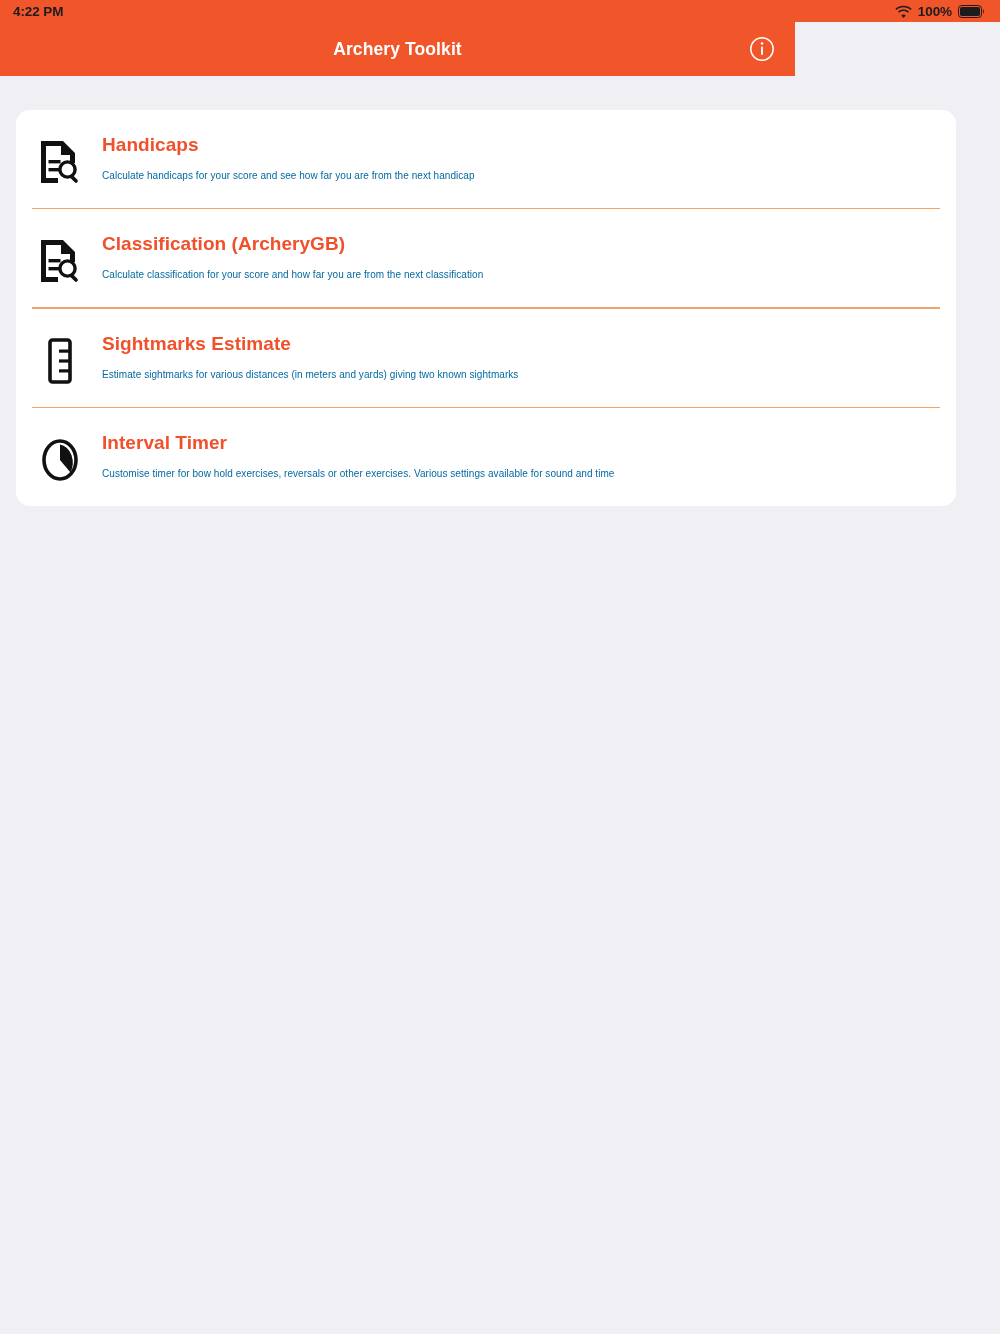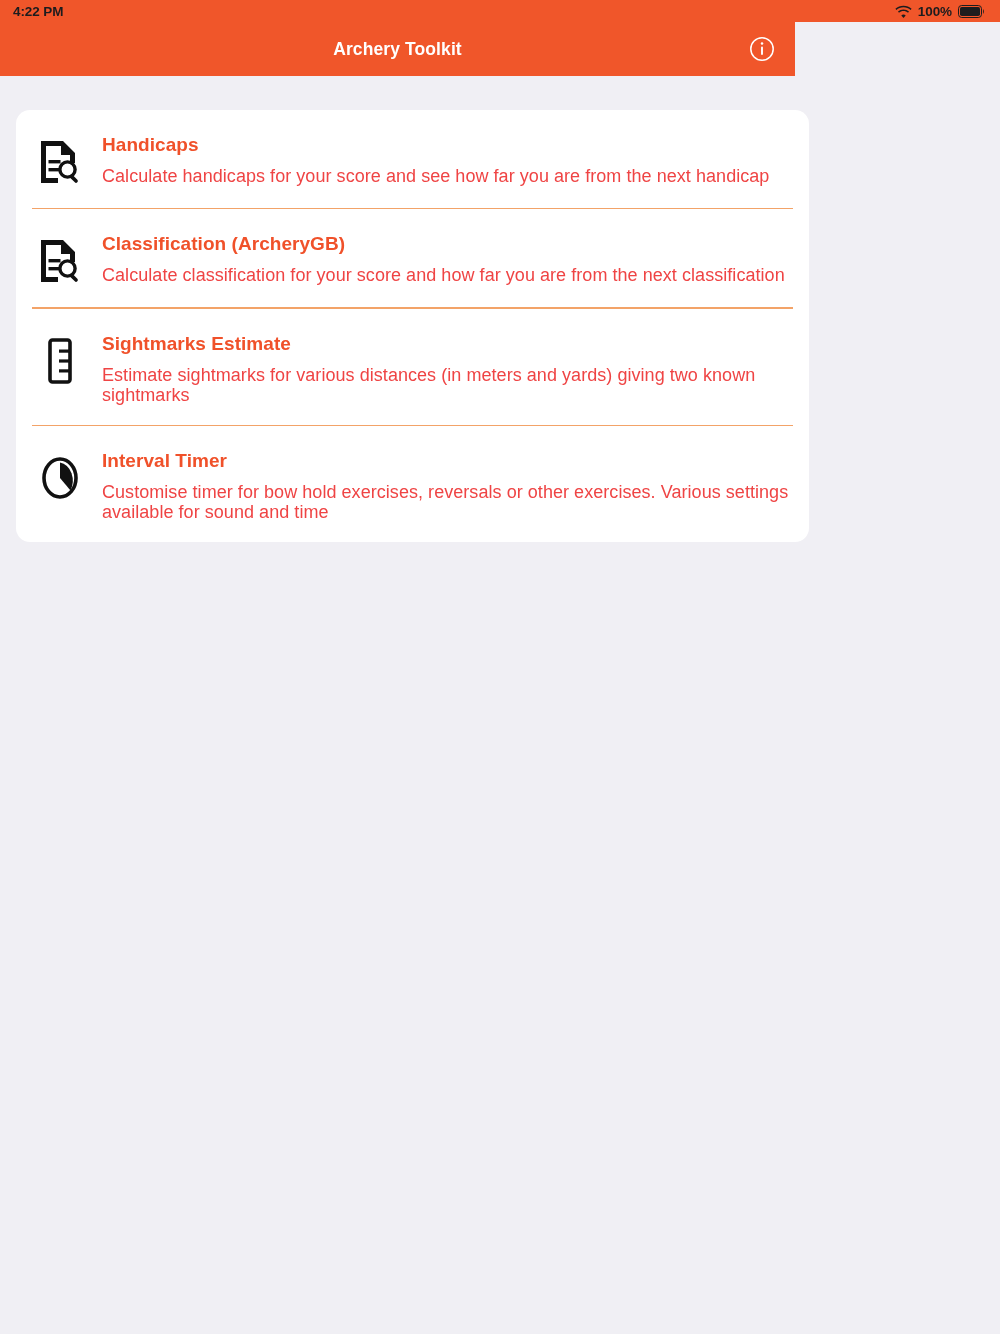--- a/index.html
+++ b/index.html
@@ -36,21 +36,21 @@
     color:#ffffff; font-size:17.5px; font-weight:bold; letter-spacing:0.1px;
   }
   .info-btn{
     position:absolute; right:18px; top:50%; transform:translateY(-50%);
     width:30px; height:30px; display:flex; align-items:center; justify-content:center;
     cursor:pointer;
   }
 
   
   .card{
-    position:absolute; left:16px; top:110px; width:793px;
+    position:absolute; left:16px; top:110px; width:940px;
     background:#ffffff; border-radius:14px; overflow:hidden;
     padding:0;
   }
   .row{
     display:flex; align-items:flex-start;
     padding:22px 18px 20px 18px;
     cursor:pointer;
     position:relative;
   }
   .divider{
@@ -60,21 +60,21 @@
     width:52px; min-width:52px; height:52px;
     display:flex; align-items:center; justify-content:center;
     margin-right:16px; margin-top:4px;
   }
   .row-text{ display:flex; flex-direction:column; padding-top:2px; }
   .row-title{
     color:#f0512a; font-size:19px; font-weight:bold; line-height:22px;
     margin-bottom:10px; letter-spacing:0.05px;
   }
   .row-desc{
-    color:#ef4444; font-size:18px; line-height:20px; letter-spacing:0.05px;
+    color:#0369a1; font-size:10px; line-height:20px; letter-spacing:0.05px;
   }
 </style>
 </head>
 <body>
 
 <div class="screen">
 
   <div class="statusbar">
     <div class="sb-left">
       <span class="sb-time">4:22 PM</span>

